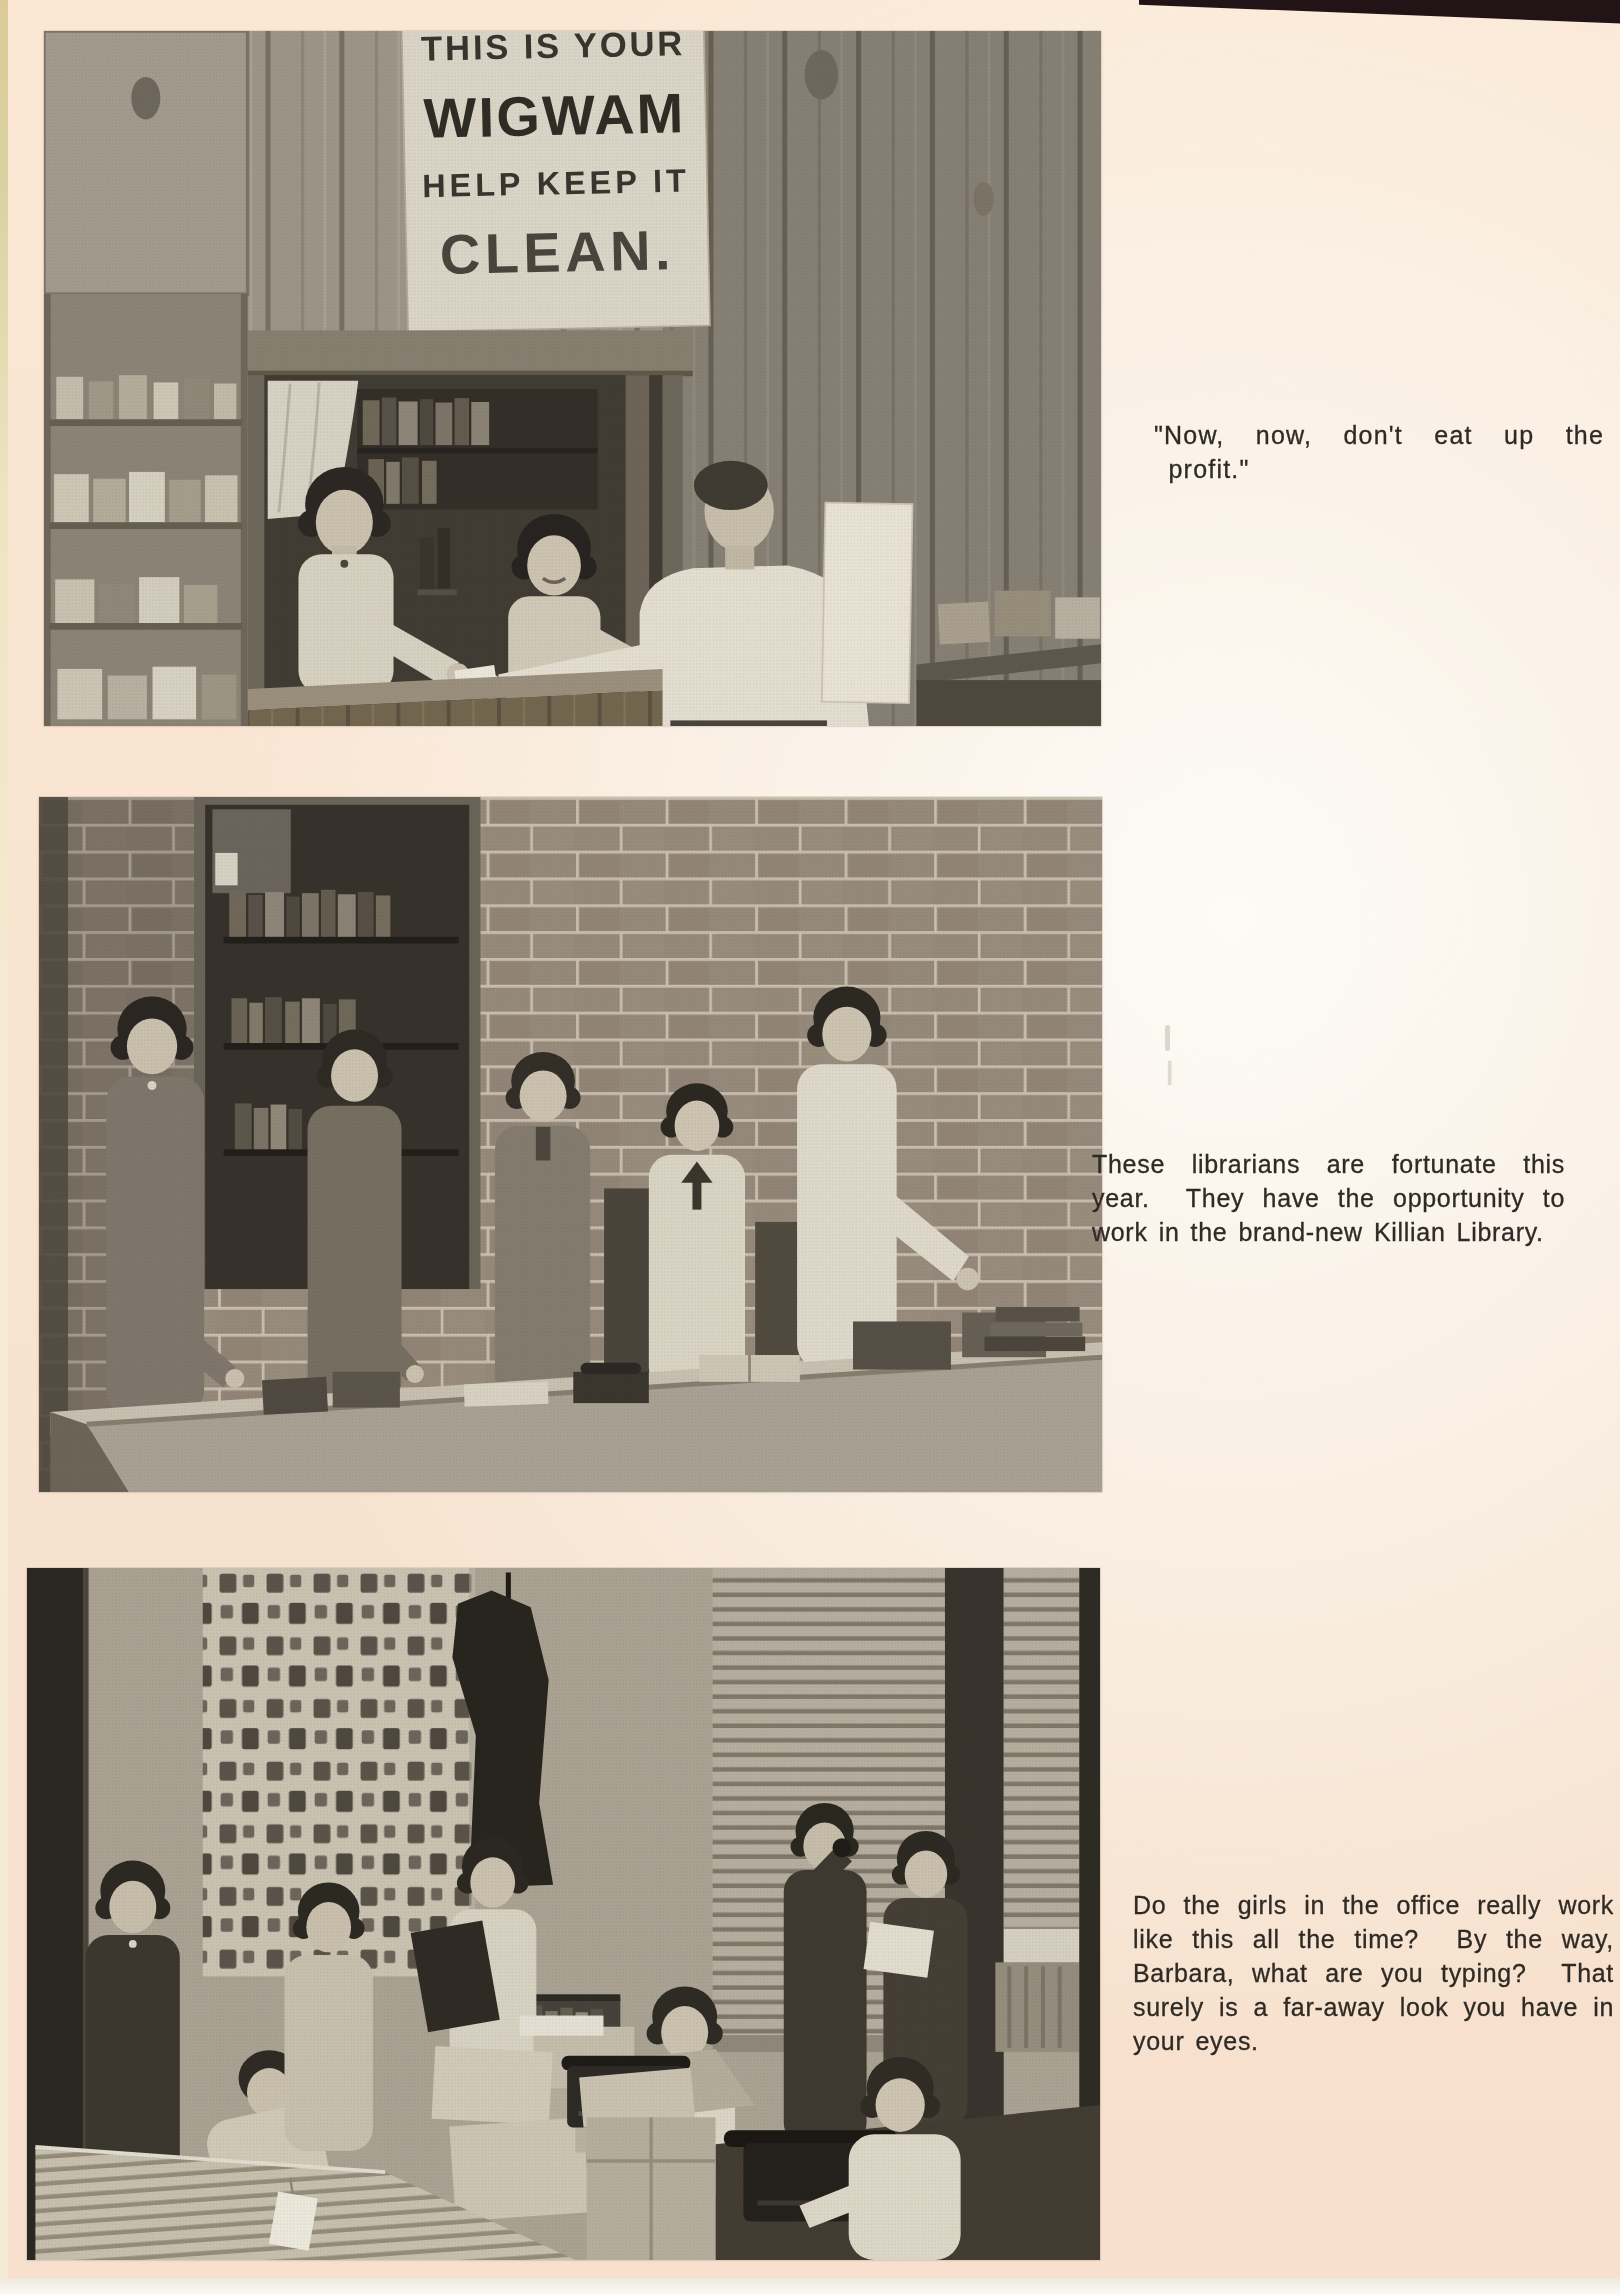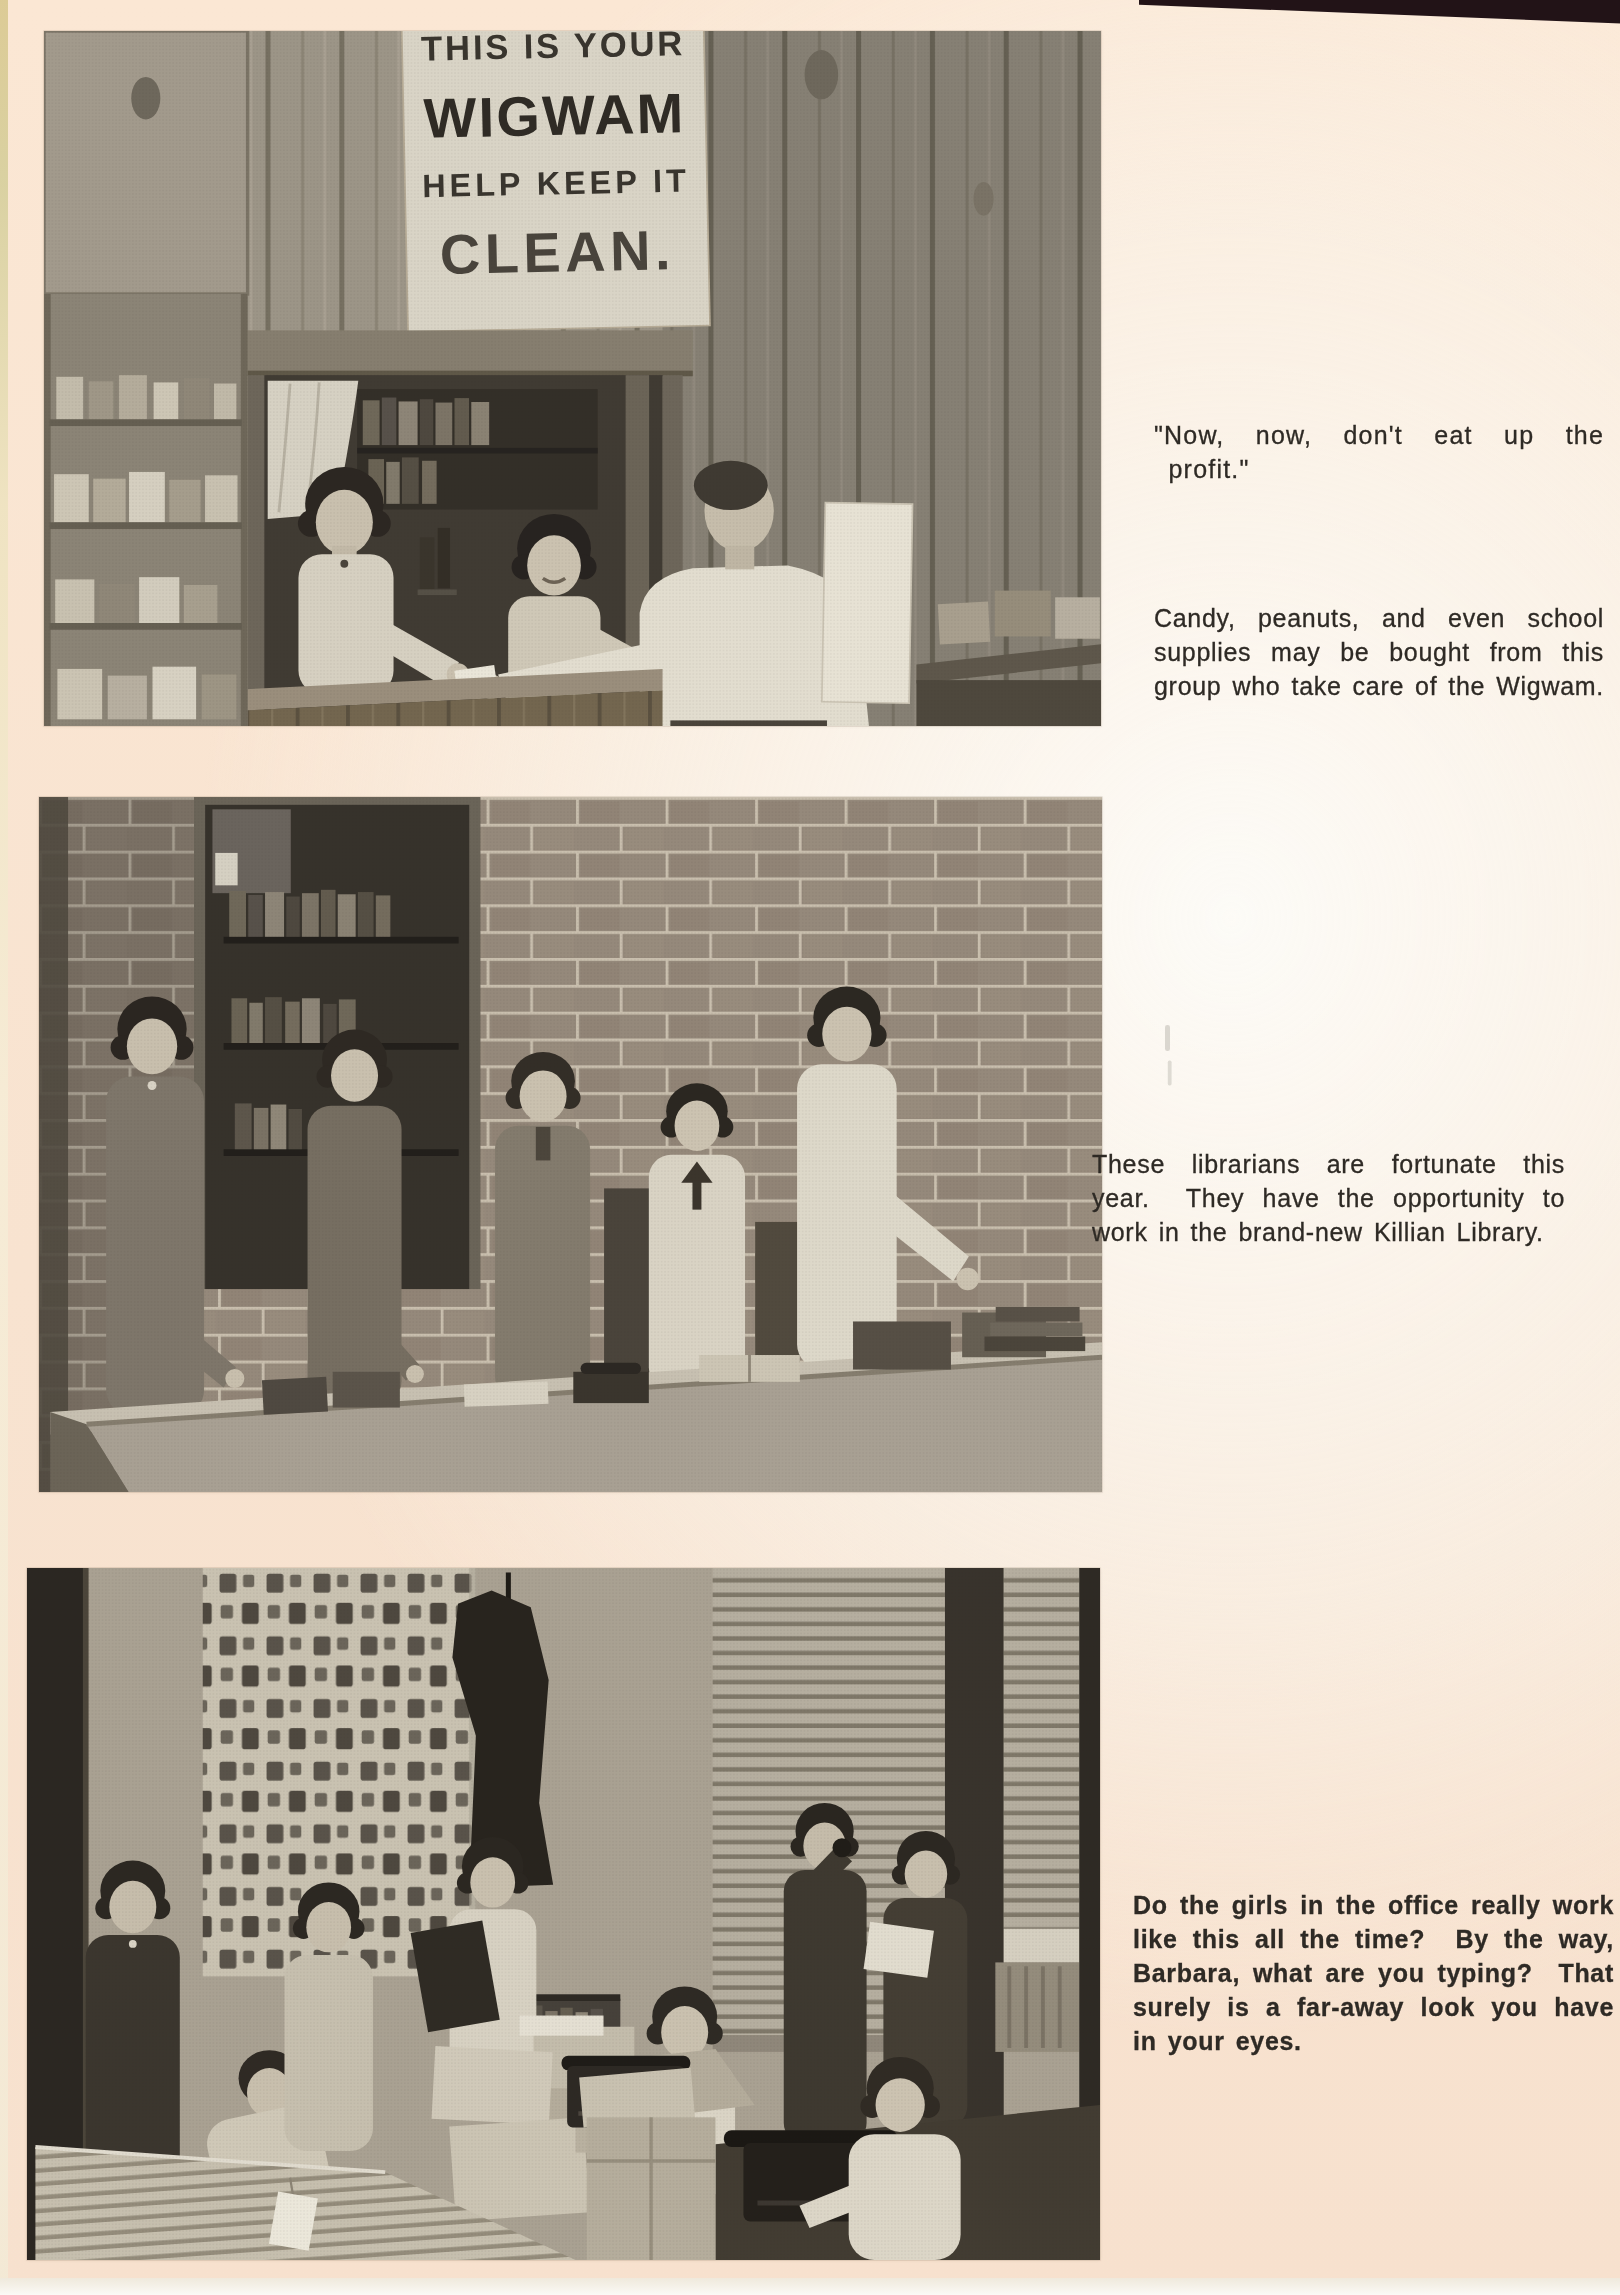--- a/index.html
+++ b/index.html
@@ -543,23 +543,22 @@
     <line x1="1000" y1="1060" x2="1230" y2="1060" stroke="#968e7d" stroke-width="6"></line>
     <line x1="1115" y1="982" x2="1115" y2="1237" stroke="#968e7d" stroke-width="6"></line>
   </g>
 
   <rect width="1917" height="1237" fill="url(#ht3)"></rect>
 </svg>
 </div>
 
 <div class="caption" style="left:1154px; top:350px; width:450px;">
   <p class="quote">"Now, now, don't eat up the profit."</p>
-  <p class="body">Candy, peanuts, and even school supplies may be bought from this group who take care of the Wigwam.</p>
 </div>
 
 <div class="caption" style="left:1092px; top:1079px; width:473px;">
   <p class="body">These librarians are fortunate this year.  They have the opportunity to work in the brand-new Killian Library.</p>
 </div>
 
-<div class="caption" style="left:1133px; top:1820px; width:481px;font-weight:bold;">
+<div class="caption" style="left:1133px; top:1820px; width:481px;">
   <p class="body">Do the girls in the office really work like this all the time?  By the way, Barbara, what are you typing?  That surely is a far-away look you have in your eyes.</p>
 </div>
 
 
 </body></html>

